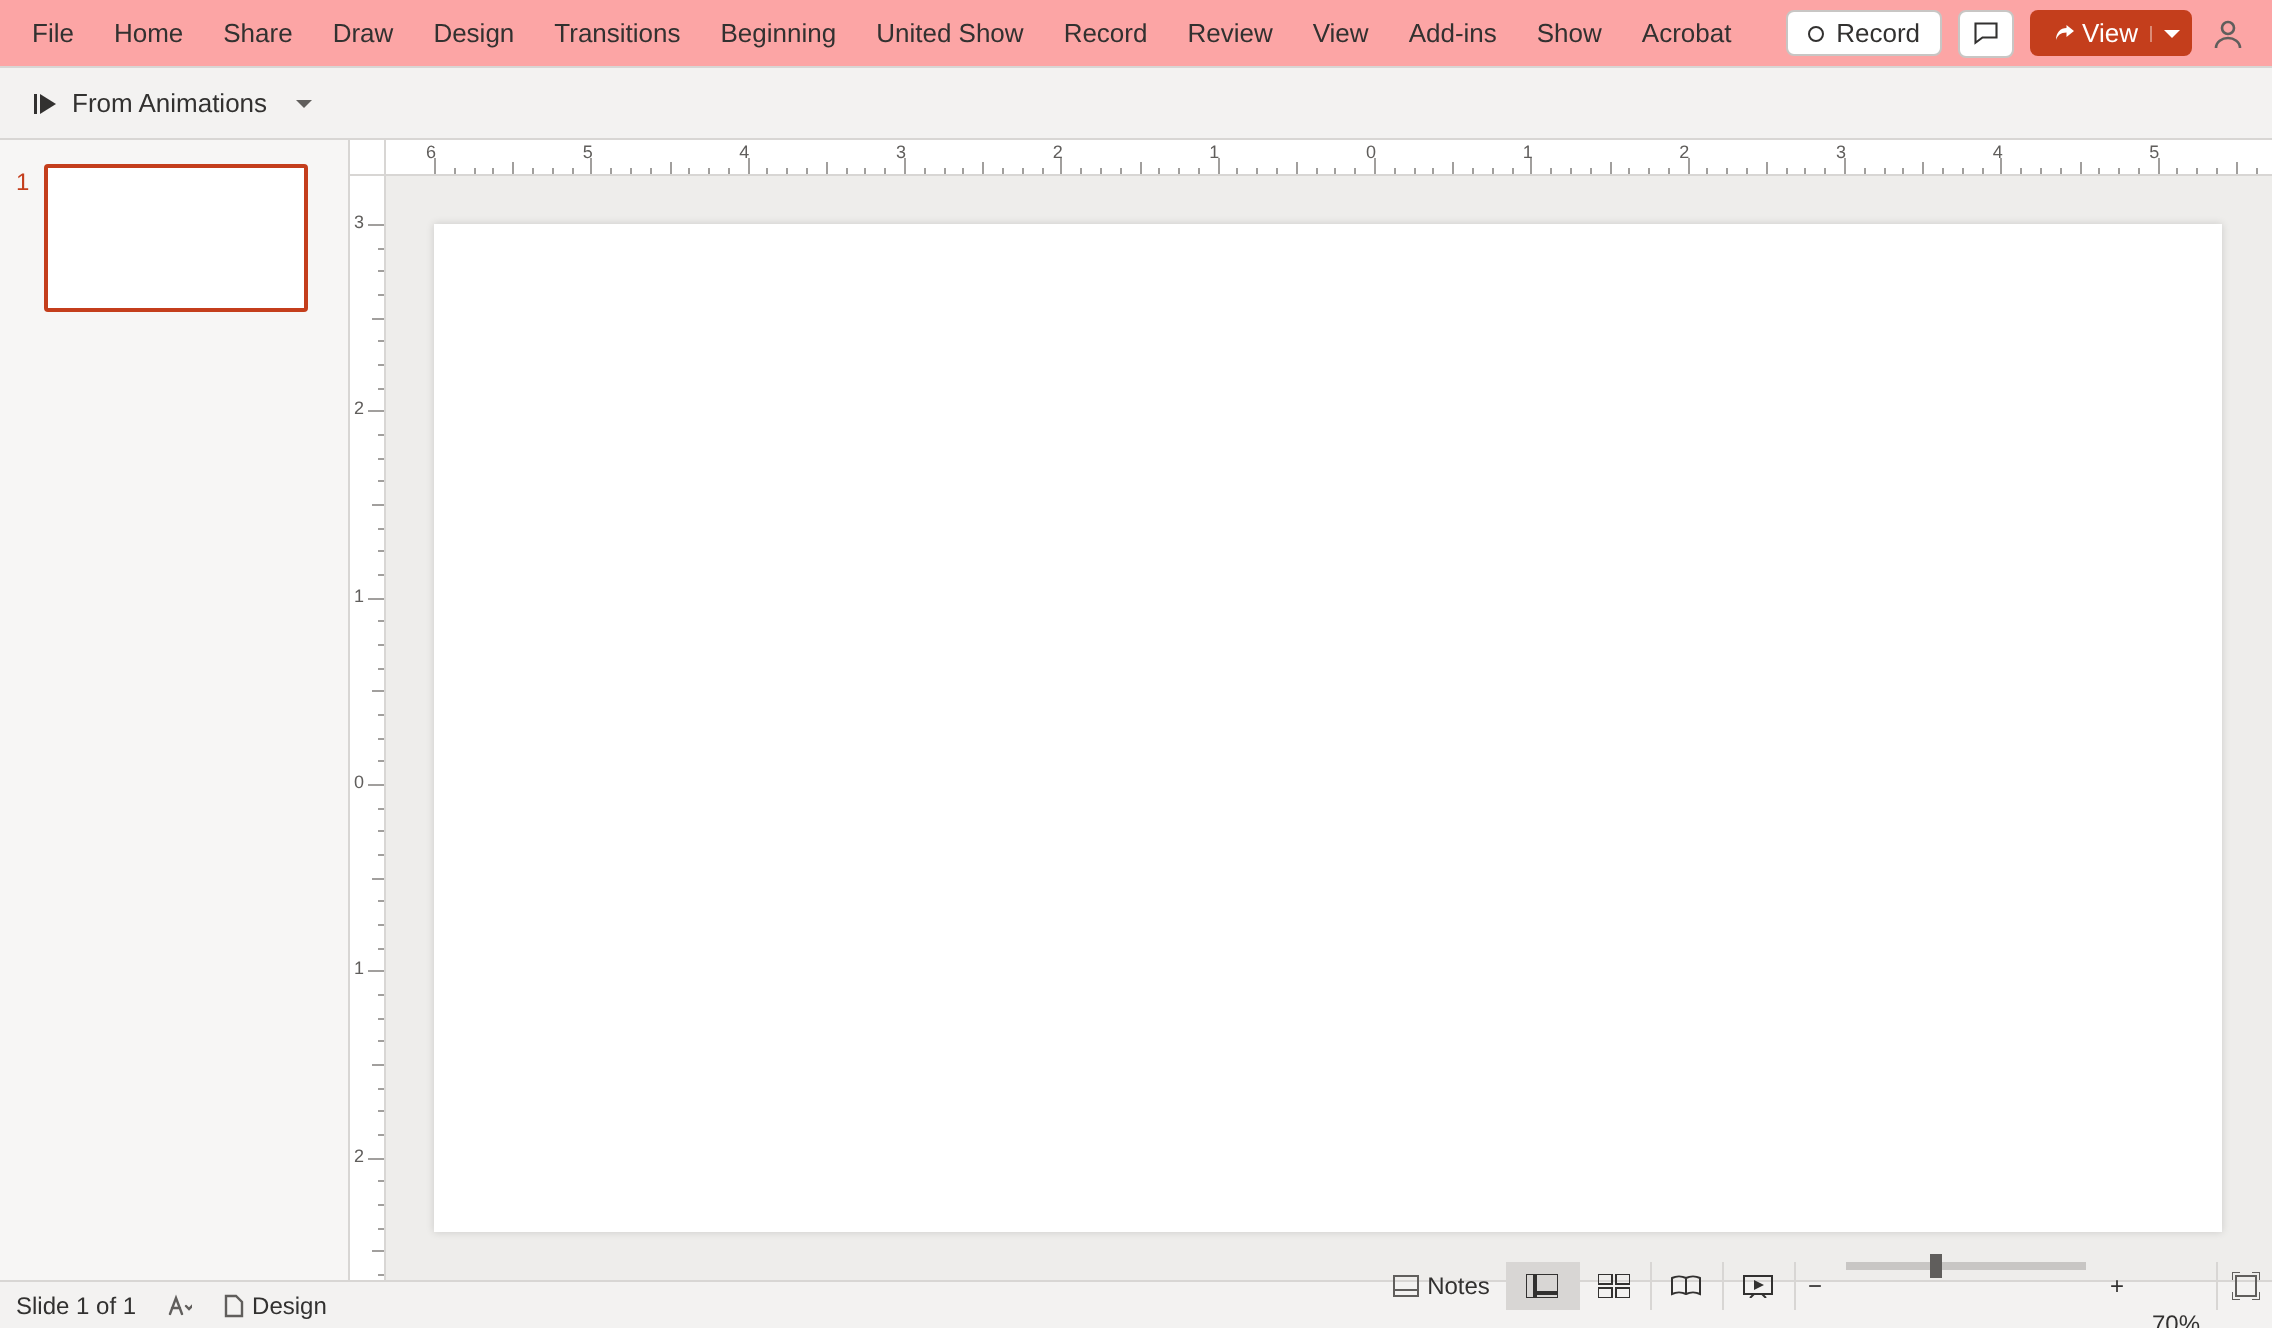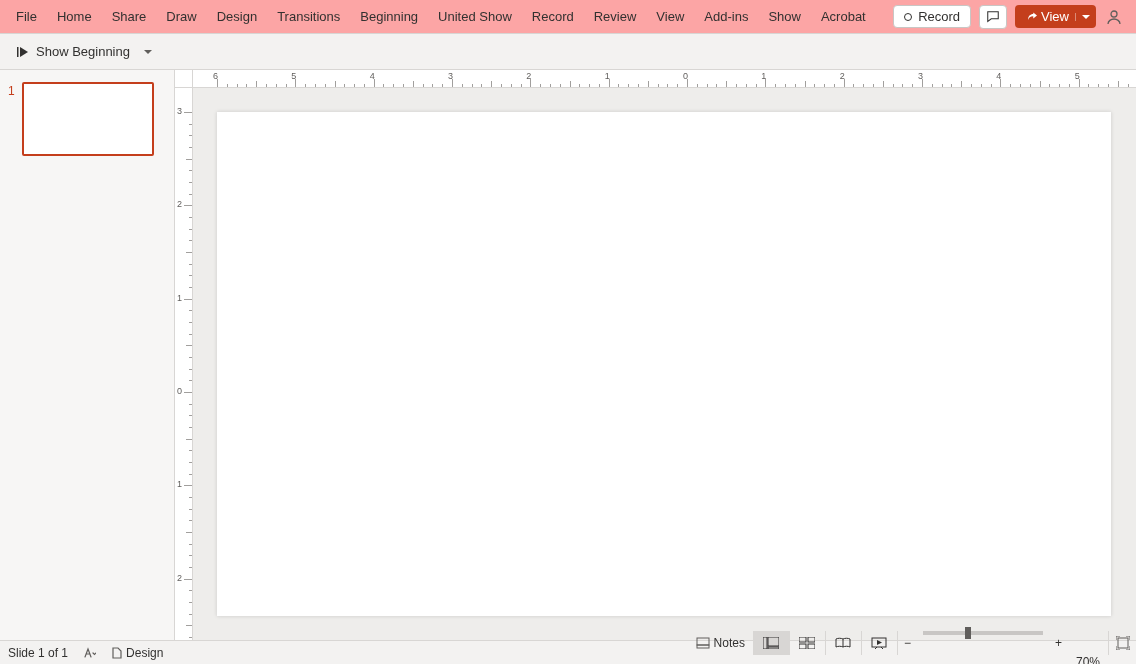--- a/index.html
+++ b/index.html
@@ -101,21 +101,21 @@
     </div>
   </div>
 </div>
 
 <div class="toolbar">
   <div class="tool-btn">
     <svg width="14" height="14" viewBox="0 0 14 14">
       <rect x="1" y="2" width="1.5" height="10" fill="#323130"></rect>
       <path d="M4 2l8 5-8 5z" fill="#323130"></path>
     </svg>
-    <span>Show Beginning</span>
+    <span>From Animations</span>
   </div>
   <div class="split-caret">
     <svg width="8" height="8" viewBox="0 0 8 8">
         <path fill="#605e5c" d="M0 2l4 4 4-4z"></path>
       </svg>
   </div>
 </div>
 
 <div class="content">
   <div class="thumb-pane">

